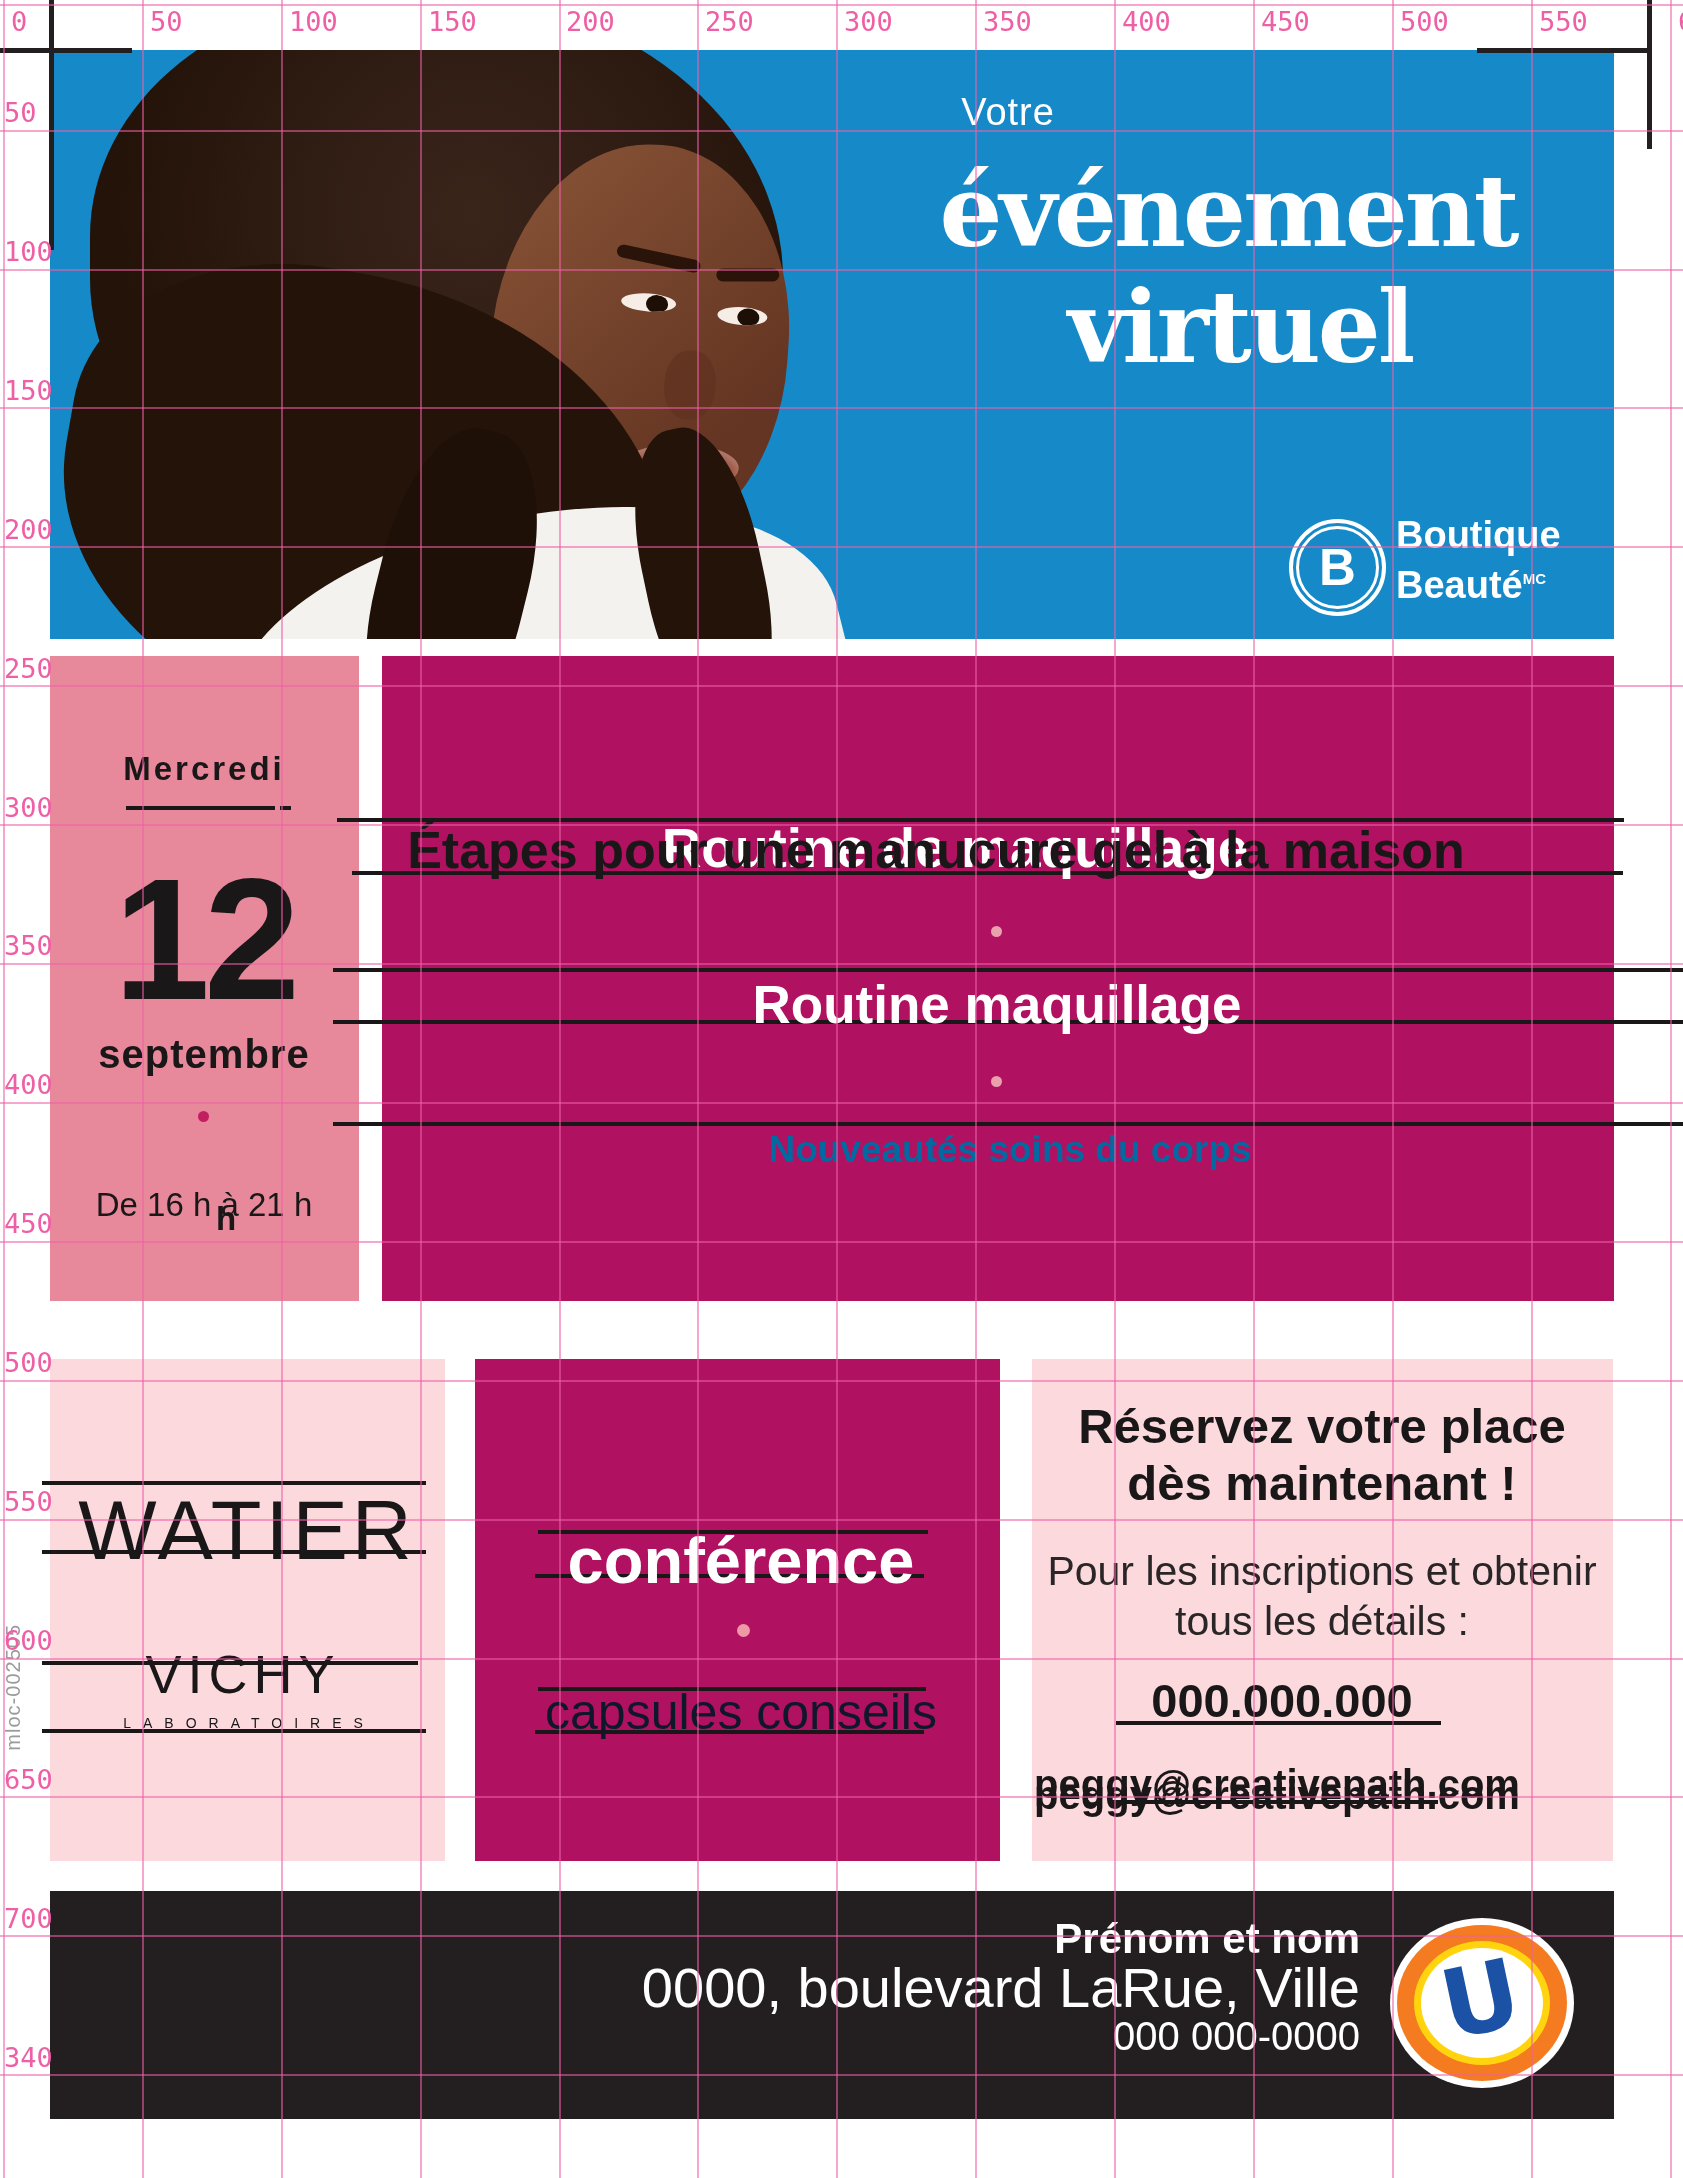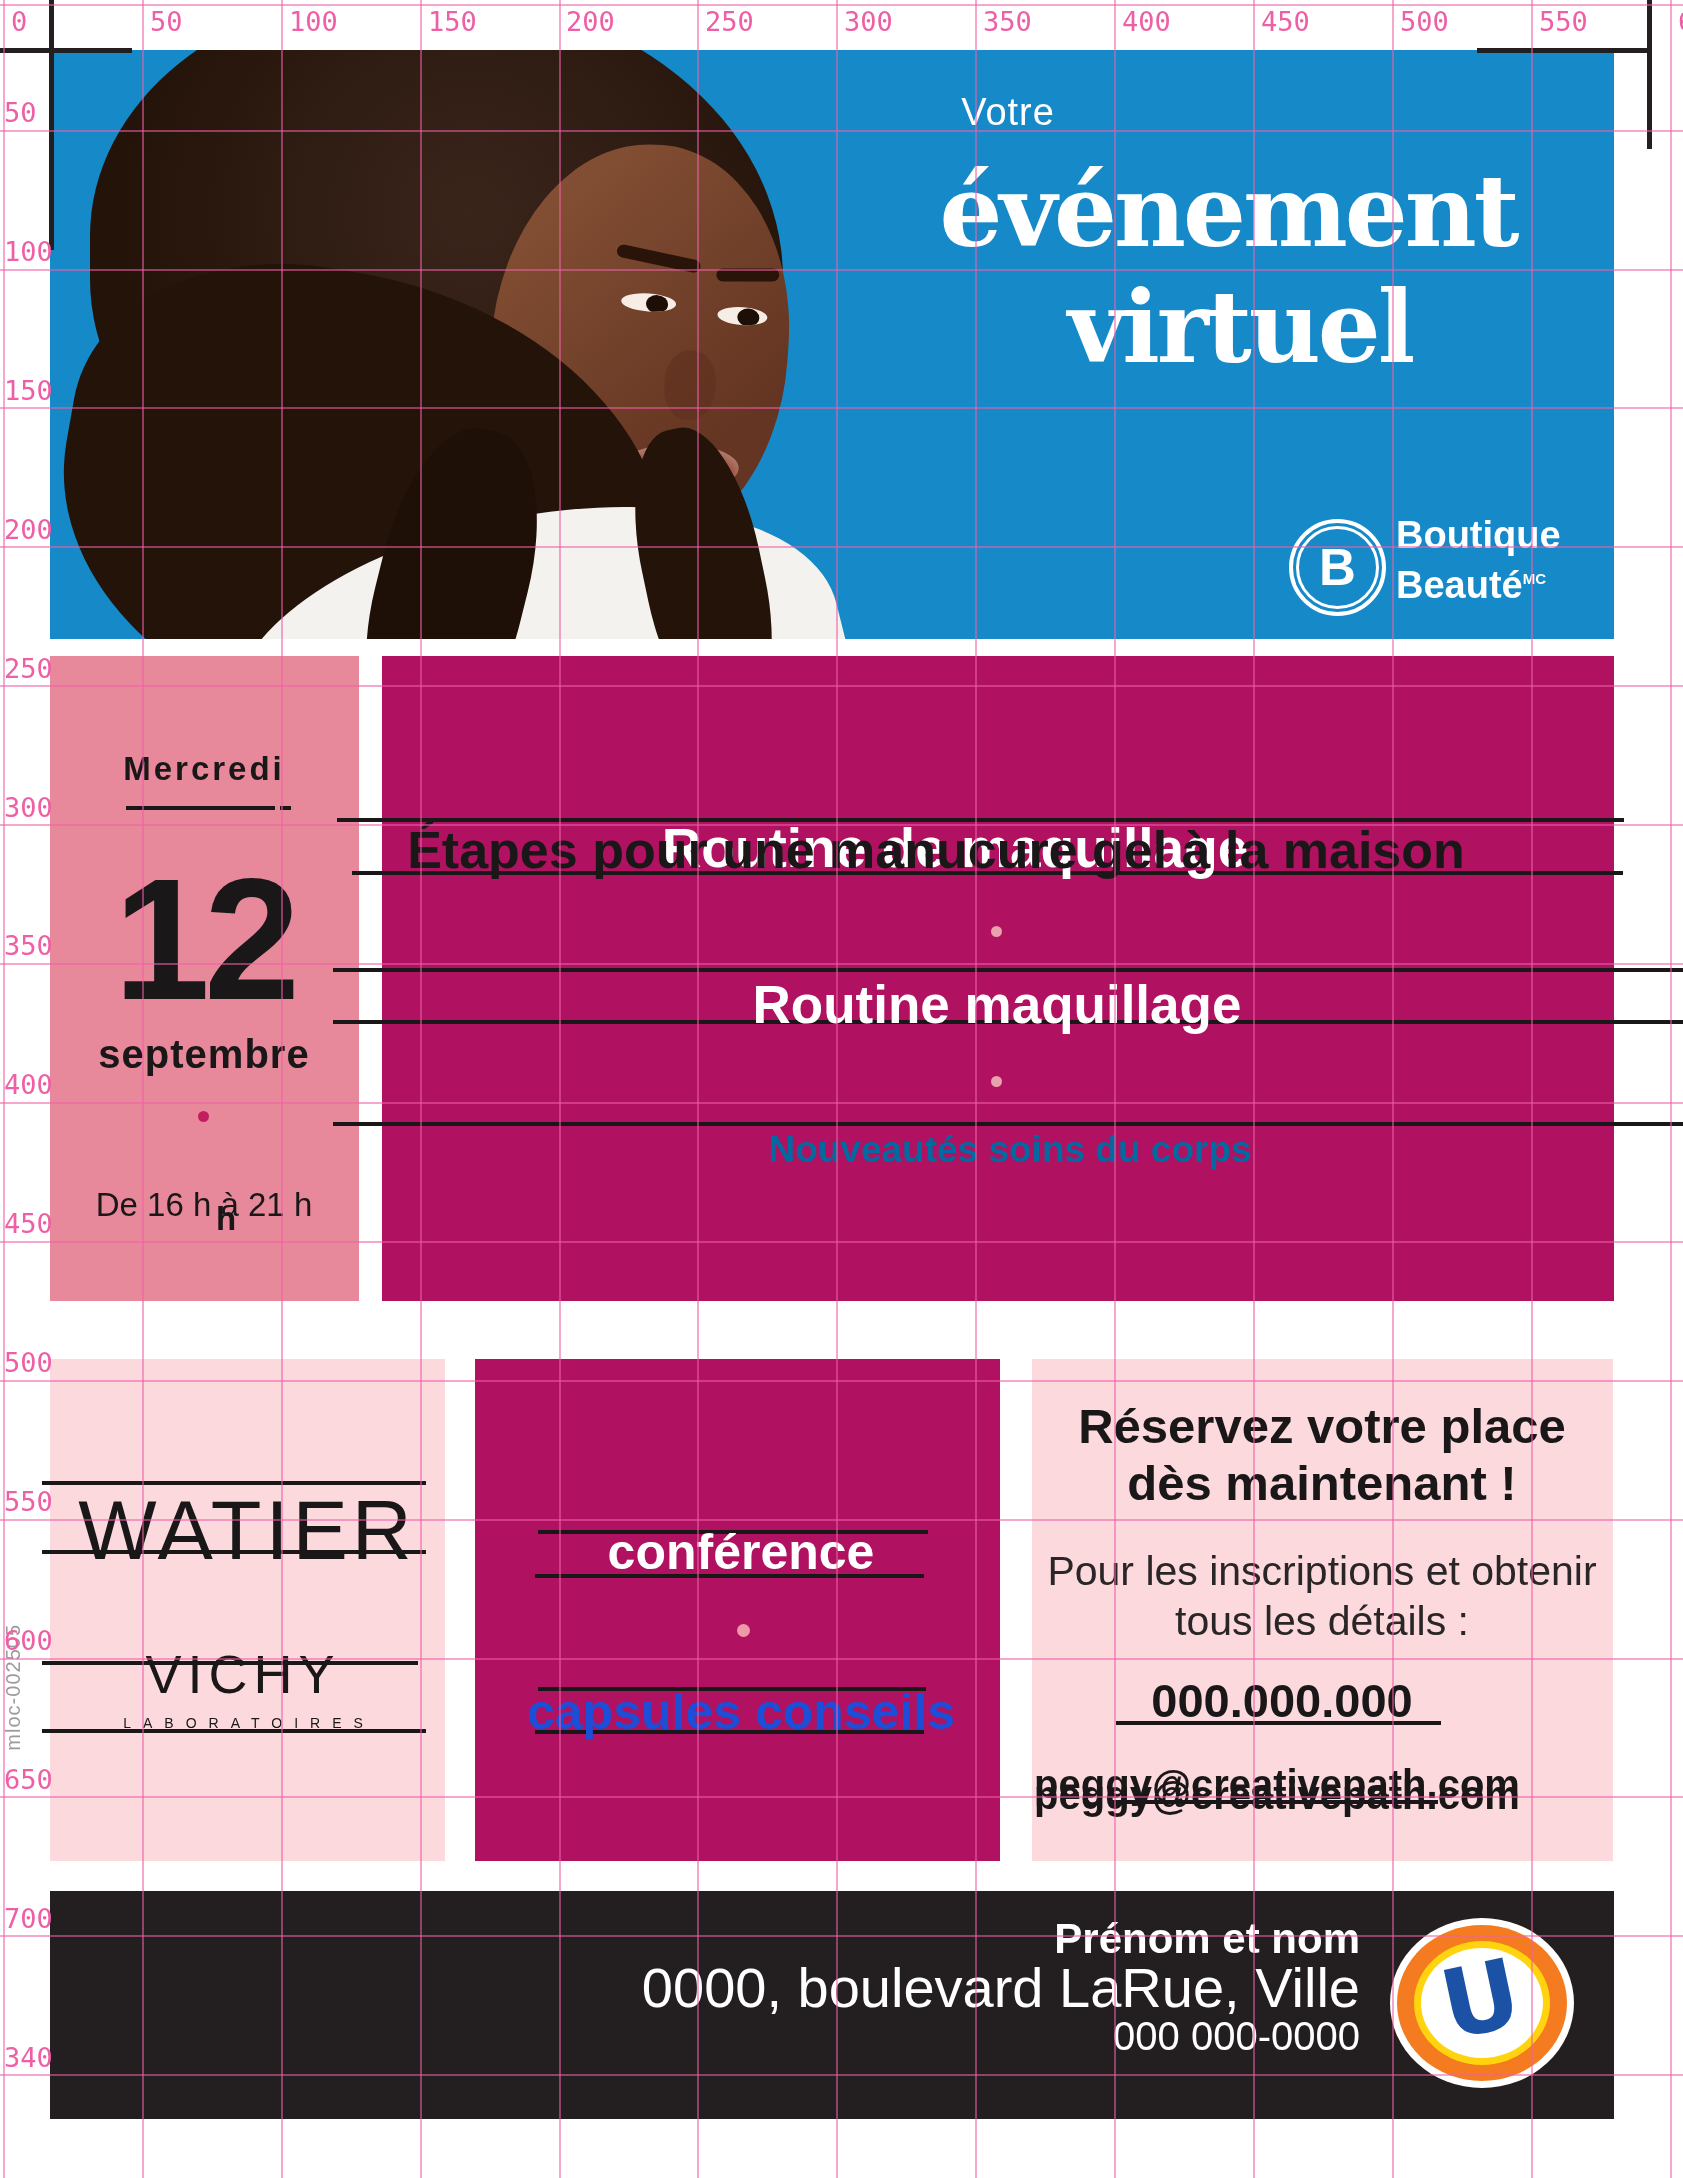--- a/index.html
+++ b/index.html
@@ -115,25 +115,25 @@
 
 <div class="rule" style="left:42px;top:1481px;width:384px;"></div>
 <div class="ctext" style="left:247px;top:1483px;font-size:83px;letter-spacing:4px;color:#1a1718;">WATIER</div>
 <div class="rule" style="left:42px;top:1550px;width:384px;"></div>
 <div class="ctext" style="left:243px;top:1643px;font-size:54px;letter-spacing:6px;color:#1a1718;">VICHY</div>
 <div class="rule" style="left:42px;top:1661px;width:376px;"></div>
 <div class="ctext" style="left:249px;top:1715px;font-size:14px;letter-spacing:12px;color:#1a1718;">LABORATOIRES</div>
 <div class="rule" style="left:42px;top:1729px;width:384px;"></div>
 
 <div class="rule" style="left:538px;top:1530px;width:390px;"></div>
-<div class="ctext" style="left:741px;top:1523px;font-size:50px;font-weight:bold;color:#ffffff;">conférence</div>
+<div class="ctext" style="left:741px;top:1523px;font-size:65px;font-weight:bold;color:#ffffff;">conférence</div>
 <div class="rule" style="left:535px;top:1574px;width:389px;"></div>
 <div class="dot" style="left:737px;top:1624px;width:13px;height:13px;background:#ee9aa6;"></div>
 <div class="rule" style="left:538px;top:1687px;width:388px;"></div>
-<div class="ctext" style="left:741px;top:1683px;font-size:50px;font-weight:bold;color:#1d4ed8;">capsules conseils</div>
+<div class="ctext" style="left:741px;top:1683px;font-size:50px;font-weight:normal;color:#0f172a;">capsules conseils</div>
 <div class="rule" style="left:535px;top:1730px;width:389px;"></div>
 
 <div class="ctext" style="left:1322px;top:1398px;font-size:49px;font-weight:bold;color:#1a1718;">Réservez votre place</div>
 <div class="ctext" style="left:1322px;top:1455px;font-size:49px;font-weight:bold;color:#1a1718;">dès maintenant !</div>
 <div class="ctext" style="left:1322px;top:1548px;font-size:41px;color:#2a2627;">Pour les inscriptions et obtenir</div>
 <div class="ctext" style="left:1322px;top:1598px;font-size:41px;color:#2a2627;">tous les détails :</div>
 <div class="ctext" style="left:1282px;top:1673px;font-size:47px;font-weight:bold;color:#1a1718;">000.000.000</div>
 <div class="rule" style="left:1116px;top:1721px;width:325px;"></div>
 <div class="ctext" style="left:1277px;top:1773px;font-size:40px;font-weight:bold;color:#1a1718;z-index:13;">peggy@creativepath.com</div>
 <div class="ctext" style="left:1277px;top:1762px;font-size:40px;font-weight:bold;color:#1a1718;z-index:14;">peggy@creativepath.com</div>

